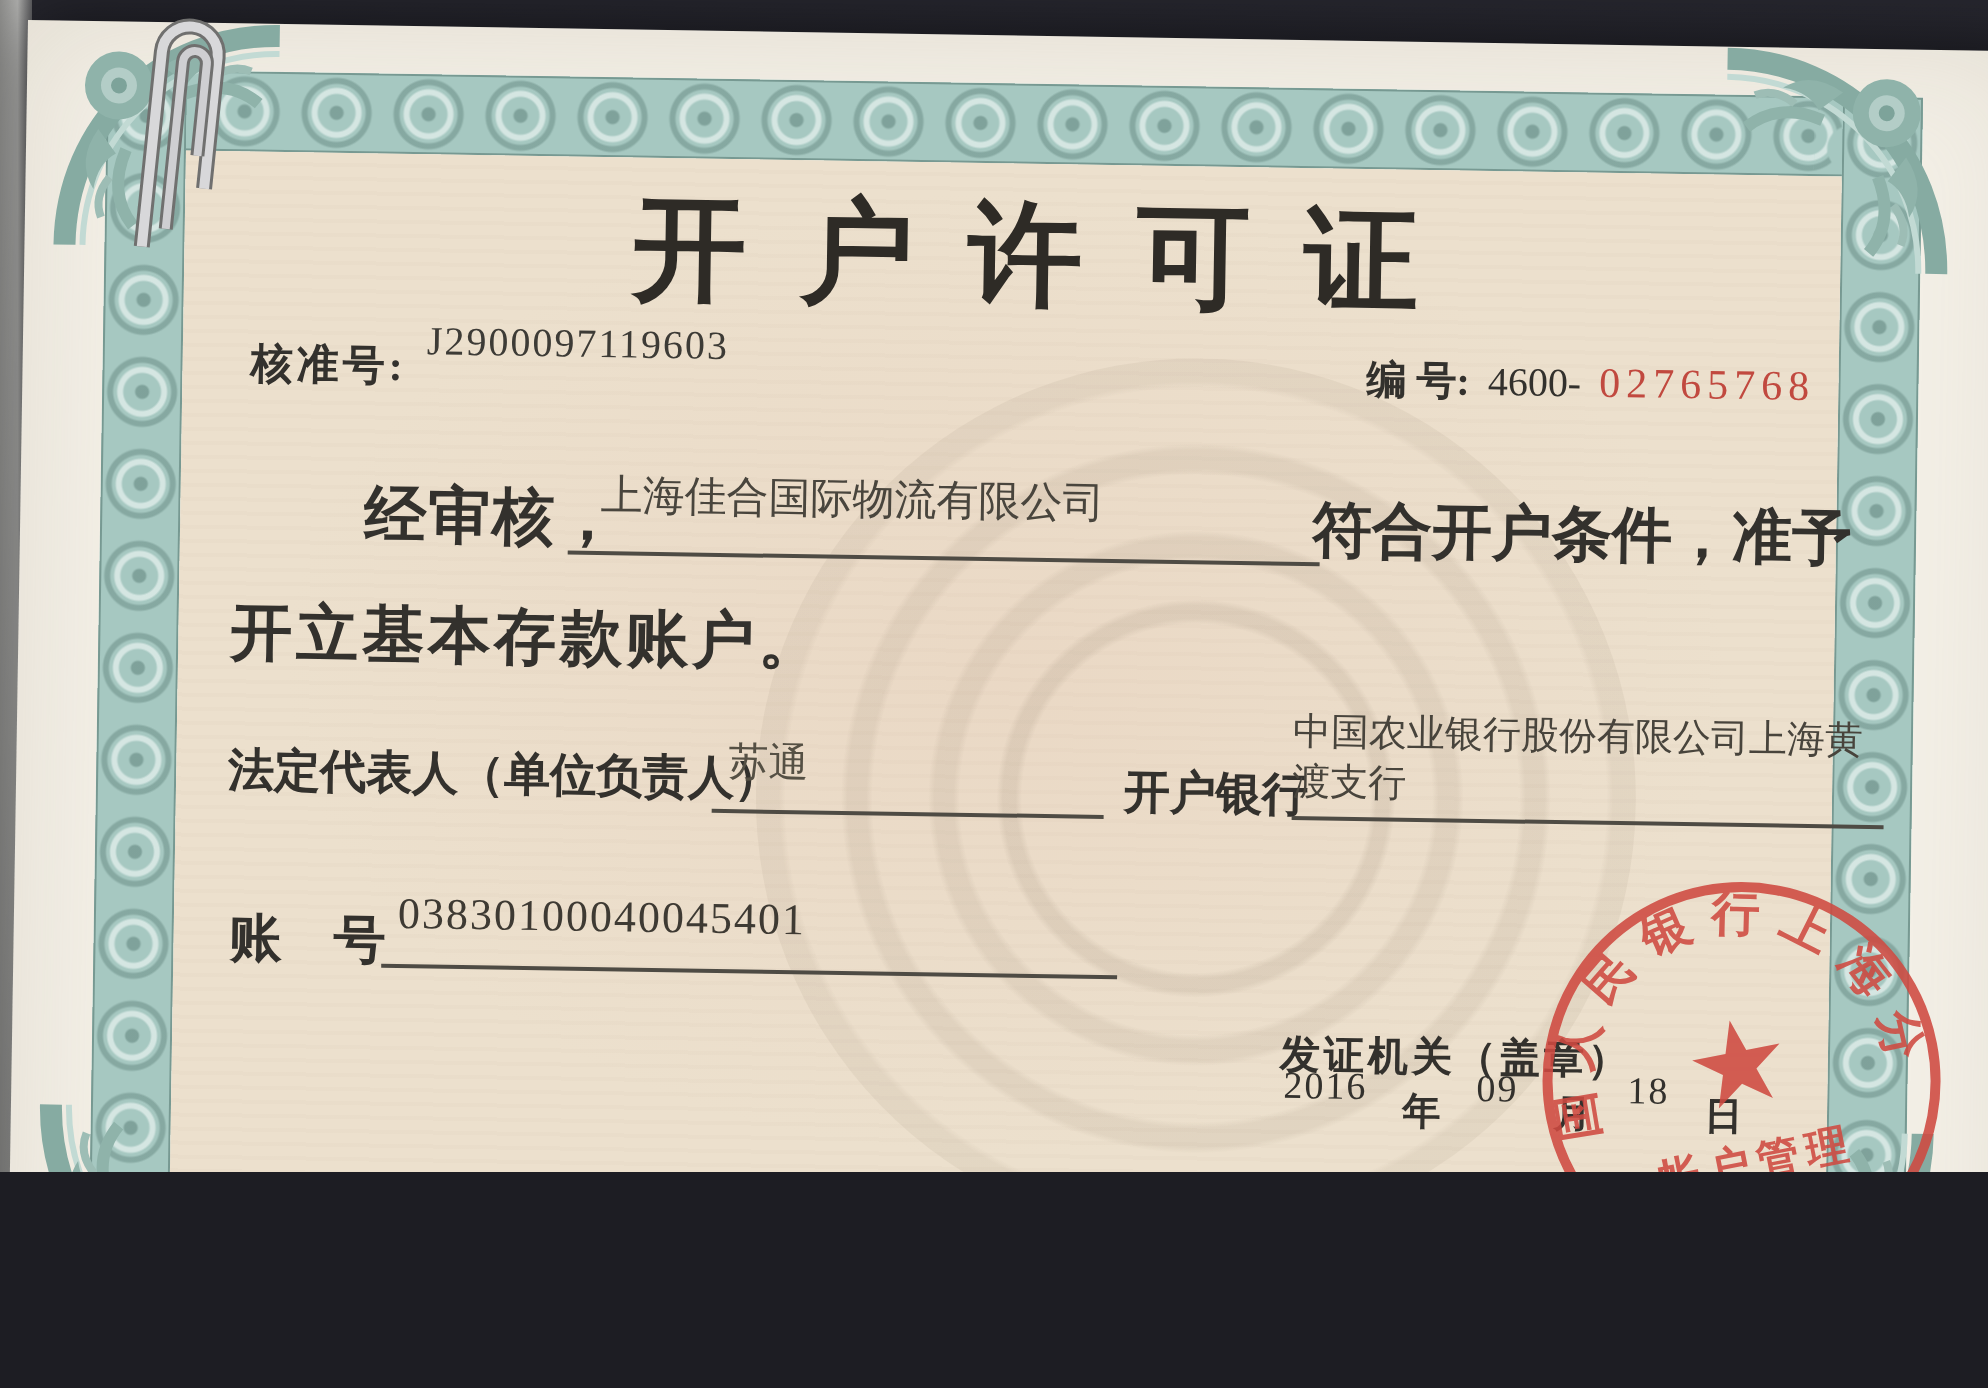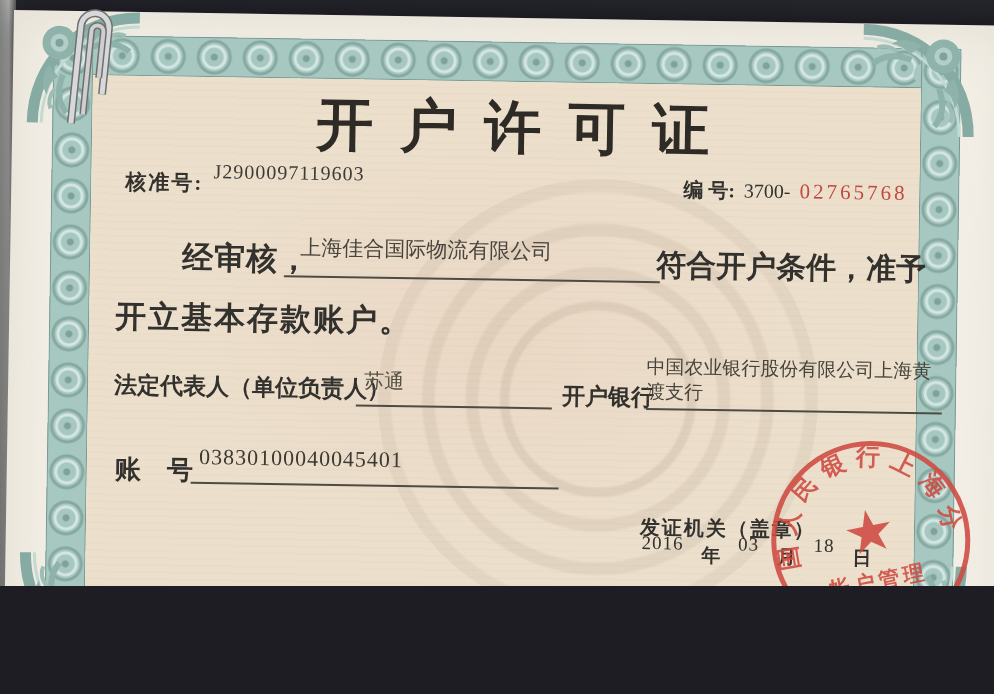--- a/index.html
+++ b/index.html
@@ -139,21 +139,21 @@
       <div class="watermark"></div>
     </div>
 
     <div class="t title">开户许可证</div>
 
     <div class="t lbl approval-label">核准号:</div>
     <div class="t approval-value">J2900097119603</div>
 
     <div class="t serial-group">
       <span class="lbl">编 号:</span>
-      <span>3700-</span>
+      <span>4600-</span>
       <span class="serial-number">02765768</span>
     </div>
 
     <div class="t review-prefix">经审核，</div>
     <div class="t company-field">上海佳合国际物流有限公司</div>
     <div class="t review-suffix">符合开户条件，准予</div>
     <div class="t body-line2">开立基本存款账户。</div>
 
     <div class="t legal-label">法定代表人（单位负责人）</div>
     <div class="t legal-field">苏通</div>
@@ -161,21 +161,21 @@
     <div class="t bank-label">开户银行</div>
     <div class="t bank-field">中国农业银行股份有限公司上海黄渡支行</div>
 
     <div class="t account-label">账　号</div>
     <div class="t account-field">03830100040045401</div>
 
     <div class="t issuer-label">发证机关（盖章）</div>
     <div class="t date-row">
       <span class="num">2016</span>
       <span class="unit g">年</span>
-      <span class="num g">03</span>
+      <span class="num g">09</span>
       <span class="unit g">月</span>
       <span class="num g">18</span>
       <span class="unit g">日</span>
     </div>
 
     <svg class="seal" viewBox="0 0 214 214">
       <defs>
         <path id="ringPath" d="M 36,132 A 75,75 0 1 1 177,132" fill="none"></path>
       </defs>
       <circle cx="107" cy="107" r="97" fill="none" stroke="#cf4a41" stroke-width="5"></circle>

